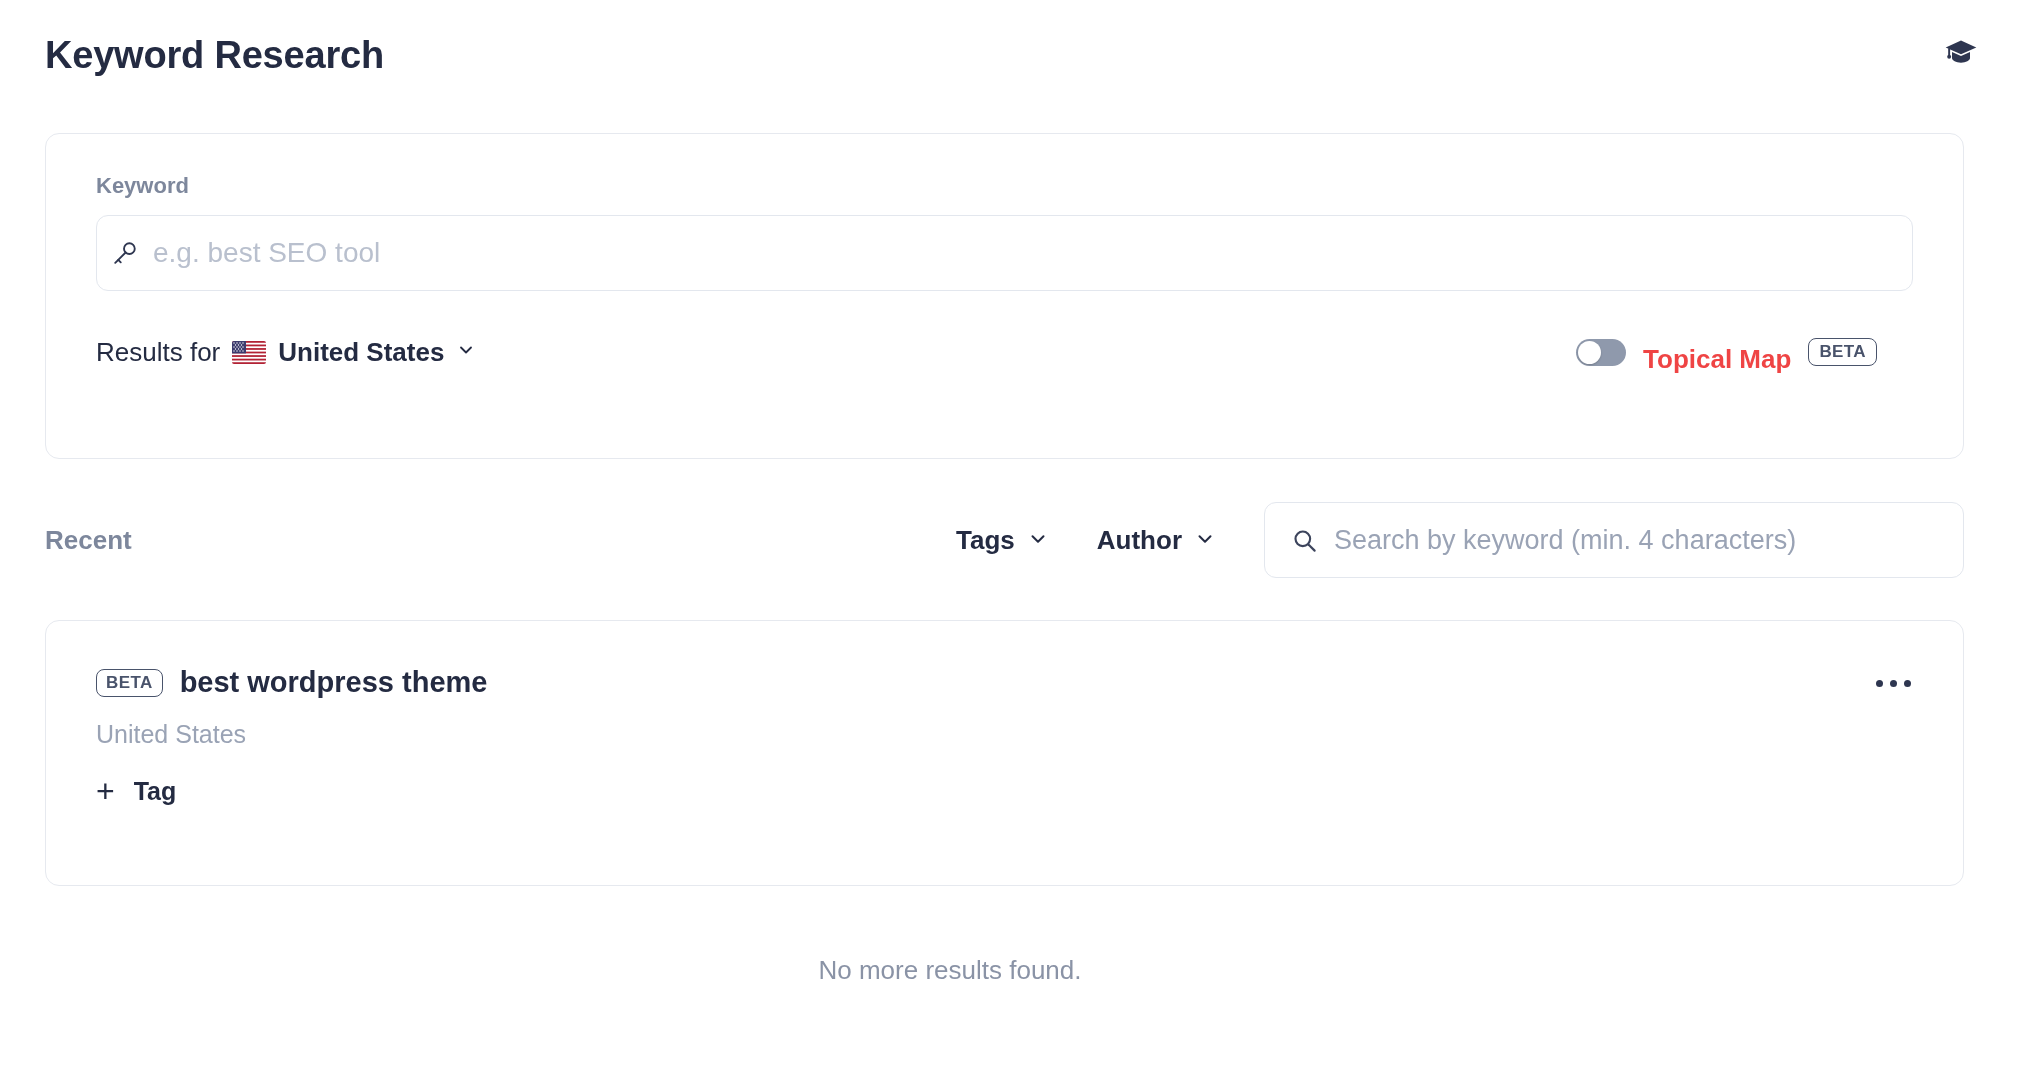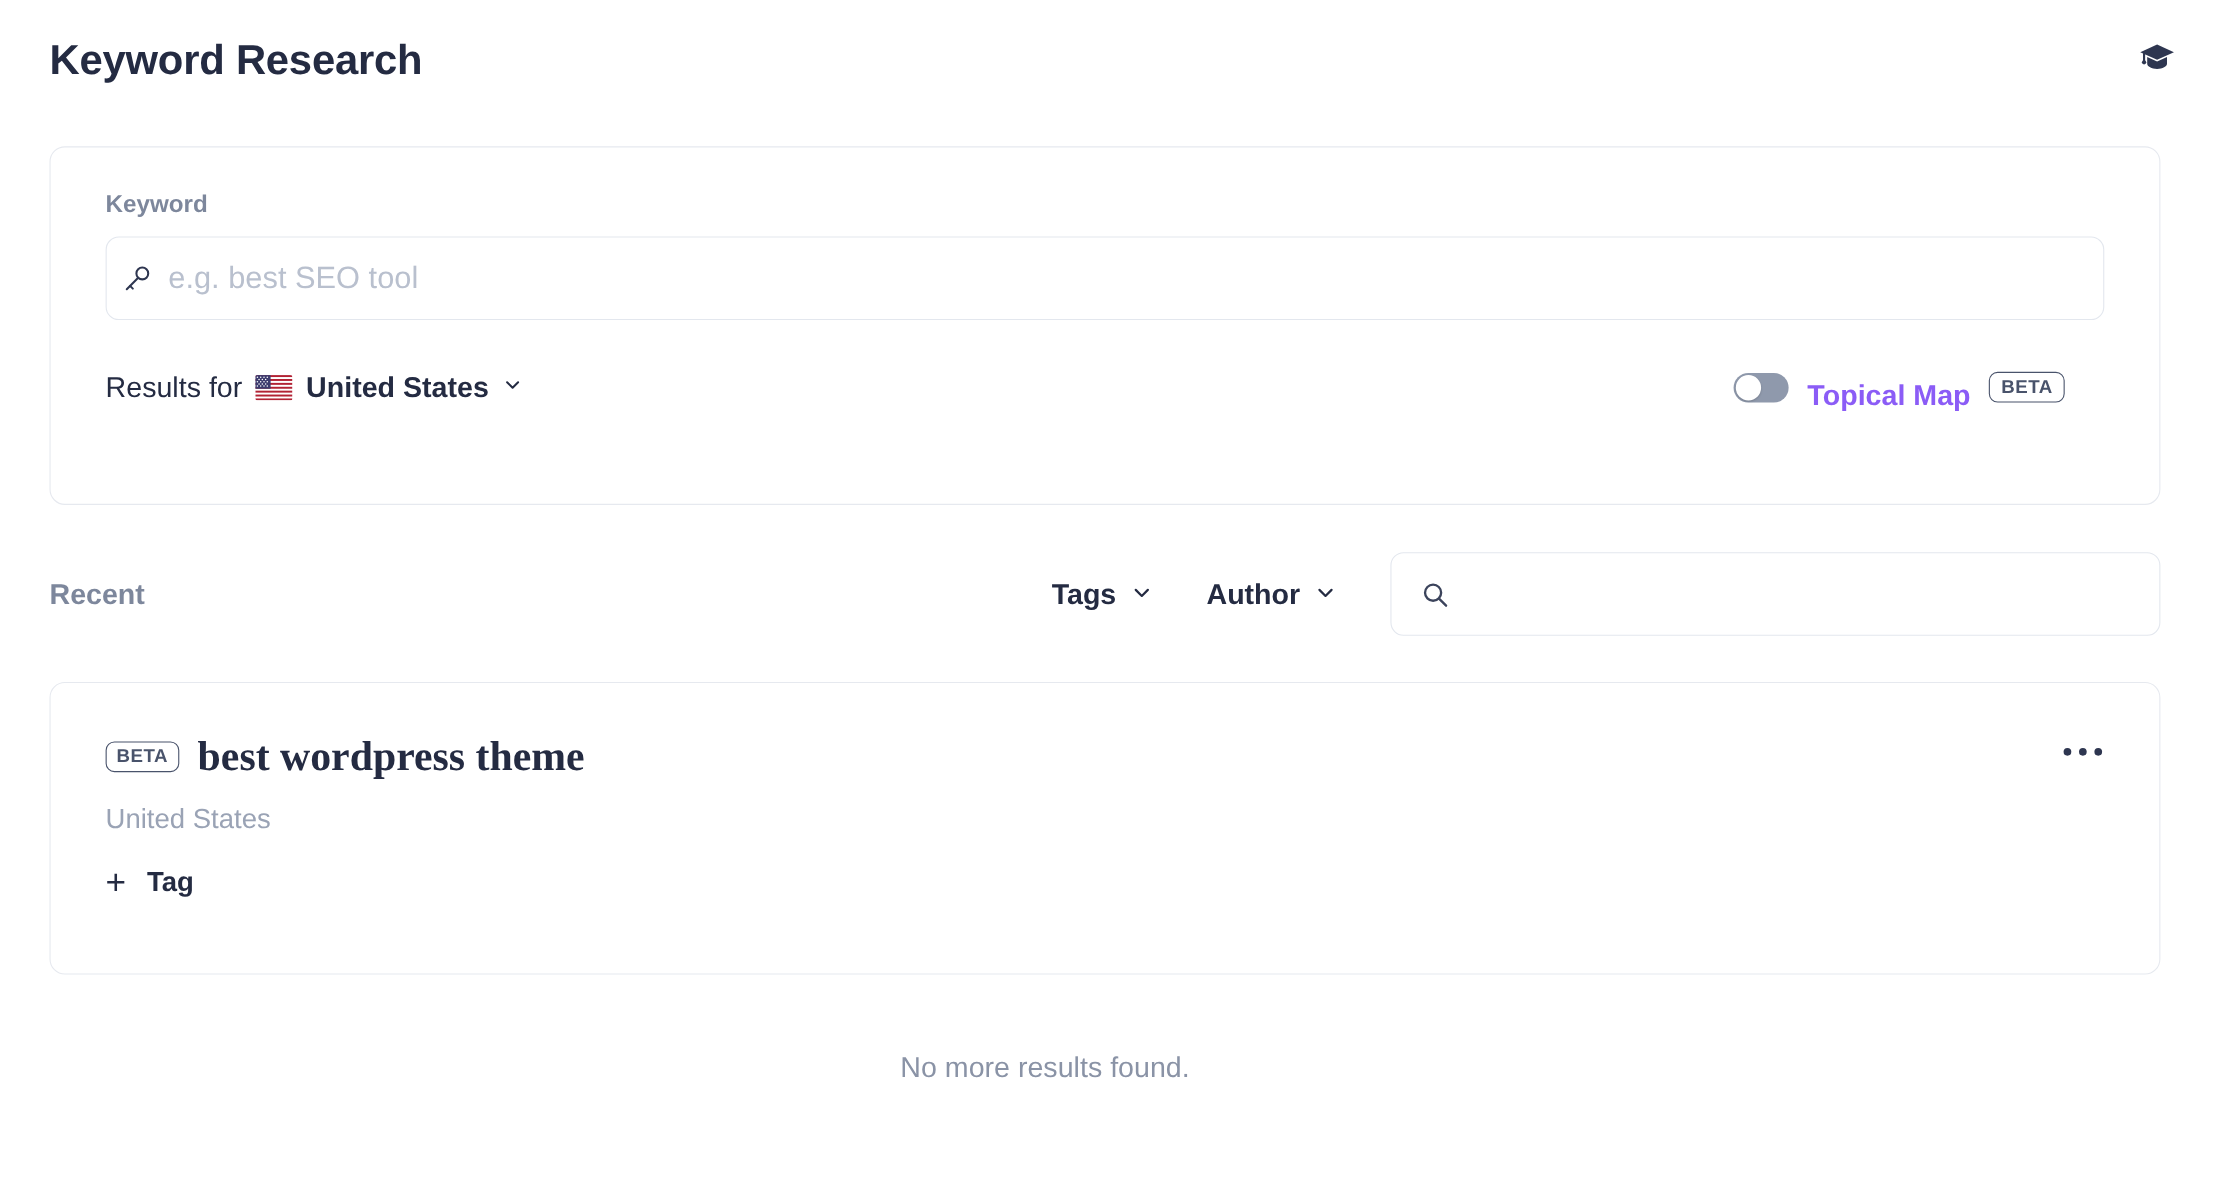--- a/index.html
+++ b/index.html
@@ -133,21 +133,21 @@
     position: absolute;
     left: 2px; top: 2px;
     width: 23px; height: 23px;
     background: #ffffff;
     border-radius: 50%;
     box-shadow: 0 1px 2px rgba(0,0,0,.18);
   }
   .toggle-label {
     font-size: 26px;
     font-weight: 700;
-    color: #8b5cf6;
+    color: #ef4444;
     margin-top: 14px;
   }
   .beta-badge {
     border: 1.6px solid #49536B;
     border-radius: 8px;
     color: #49536B;
     font-size: 17px;
     font-weight: 700;
     letter-spacing: .4px;
     padding: 4px 10px 5px 10px;
@@ -239,24 +239,23 @@
     border: 1.6px solid #49536B;
     border-radius: 8px;
     color: #49536B;
     font-size: 17px;
     font-weight: 700;
     letter-spacing: .4px;
     padding: 4px 9px 5px 9px;
     line-height: 1;
   }
   .card-title {
-    font-size: 38px;
-    font-weight: 700;
-    color: #242B42;
-    font-family: Liberation Serif, serif;
+    font-size: 29px;
+    font-weight: 700;
+    color: #242B42;
   }
   .card-country {
     margin-top: 21px;
     font-size: 25px;
     color: #9AA3B5;
   }
   .add-tag {
     margin-top: 26px;
     display: inline-flex;
     align-items: center;
@@ -407,20 +406,21 @@
       </span>
     </button>
 
     <div class="search-box">
       <span class="s-icon">
         <svg width="27" height="27" viewBox="0 0 24 24" fill="none" stroke="#3C445C" stroke-width="1.9" stroke-linecap="round" stroke-linejoin="round">
           <circle cx="10.5" cy="10.5" r="6.5"></circle>
           <path d="M15.5 15.5L21 21"></path>
         </svg>
       </span>
+      <input type="text" placeholder="Search by keyword (min. 4 characters)" style="">
     </div>
   </div>
 
   <div class="result-card">
     <div class="card-body">
       <div class="card-title-row">
         <span class="card-beta">BETA</span>
         <span class="card-title">best wordpress theme</span>
       </div>
       <div class="card-country">United States</div>

